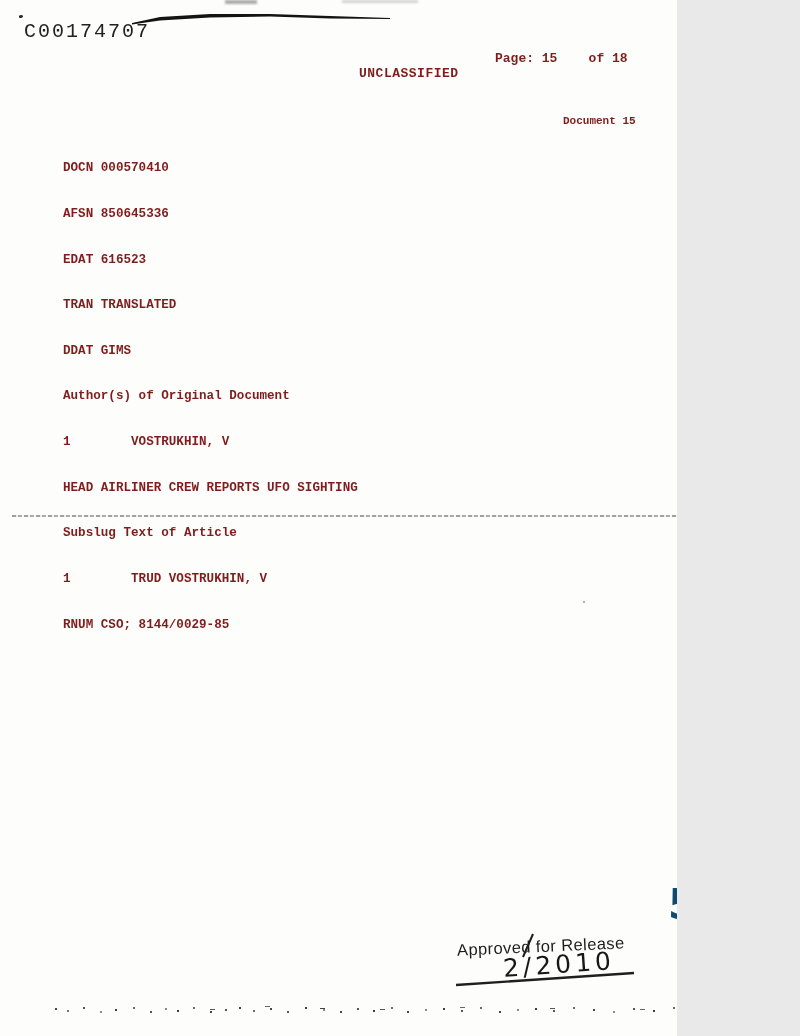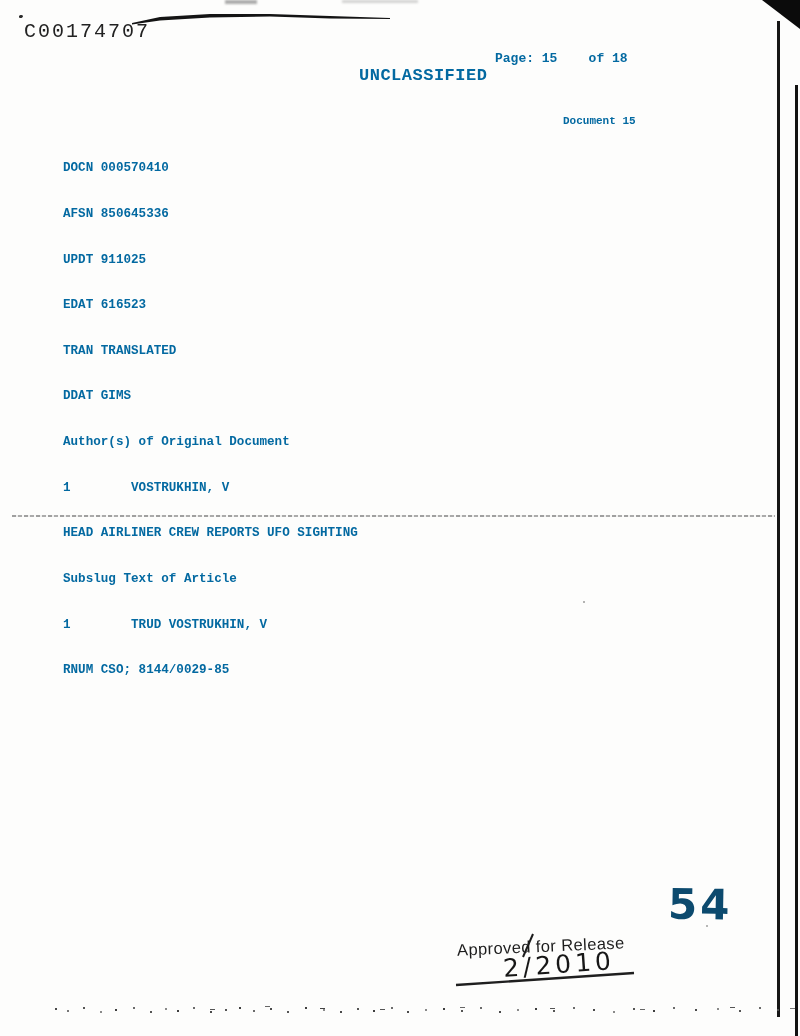--- a/index.html
+++ b/index.html
@@ -4,42 +4,42 @@
 <style>
   html,body{margin:0;padding:0;}
   body{
     width:800px;height:1036px;
     background:#e9e9e9;
     font-family:"Liberation Sans", sans-serif;
     overflow:hidden;
   }
   #page{
     position:relative;
-    width:800px;height:1036px;
+    width:677px;height:1036px;
     background:#fdfdfc;
     overflow:hidden;
   }
   
-  .mono{font-family:"Liberation Mono","DejaVu Sans Mono",monospace;color:#0369a1;}
+  .mono{font-family:"Liberation Mono","DejaVu Sans Mono",monospace;color:#7f1d1d;}
   .doc-id{
     position:absolute;left:24px;top:20px;
     font-size:20px;font-weight:400;letter-spacing:2px;color:#222;
   }
   .ink-speck{
     position:absolute;left:19px;top:15px;width:4px;height:3px;
     background:#2b2b2b;border-radius:40% 60% 50% 50%;transform:rotate(-15deg);
   }
   .pen-scribble{position:absolute;left:130px;top:10px;width:268px;height:18px;}
   .page-info{
     position:absolute;left:495px;top:51px;
     font-size:13px;font-weight:700;white-space:pre;
   }
   .classification{
     position:absolute;left:359px;top:66px;
-    font-size:17px;font-weight:700;letter-spacing:0.5px;
+    font-size:13px;font-weight:700;letter-spacing:0.5px;
   }
   .document-label{
     position:absolute;left:563px;top:115px;
     font-size:11px;font-weight:700;
   }
   .metadata-block{
     position:absolute;left:43px;top:131px;
     font-size:12.6px;font-weight:700;line-height:15.2px;
     white-space:pre;
   }
@@ -135,21 +135,20 @@
     <polygon fill="#141414" points="2,13 30,7 80,4 140,4 200,6 260,8 260,9 200,8.5 140,6.5 80,7.5 30,10.5 2,14.5"></polygon>
   </svg>
 
   <div class="page-info mono">Page: 15    of 18</div>
   <div class="classification mono">UNCLASSIFIED</div>
   <div class="document-label mono">Document 15</div>
 
   <div class="metadata-block mono">
     <div class="line">DOCN 000570410</div>
     <div class="line">AFSN 850645336</div>
-    <div class="line">UPDT 911025</div>
     <div class="line">EDAT 616523</div>
     <div class="line">TRAN TRANSLATED</div>
     <div class="line">DDAT GIMS</div>
     <div class="line">Author(s) of Original Document</div>
     <div class="line">1        VOSTRUKHIN, V</div>
     <div class="line">HEAD AIRLINER CREW REPORTS UFO SIGHTING</div>
     <div class="line">Subslug Text of Article</div>
     <div class="line">1        TRUD VOSTRUKHIN, V</div>
     <div class="line">RNUM CSO; 8144/0029-85</div>
   </div>

